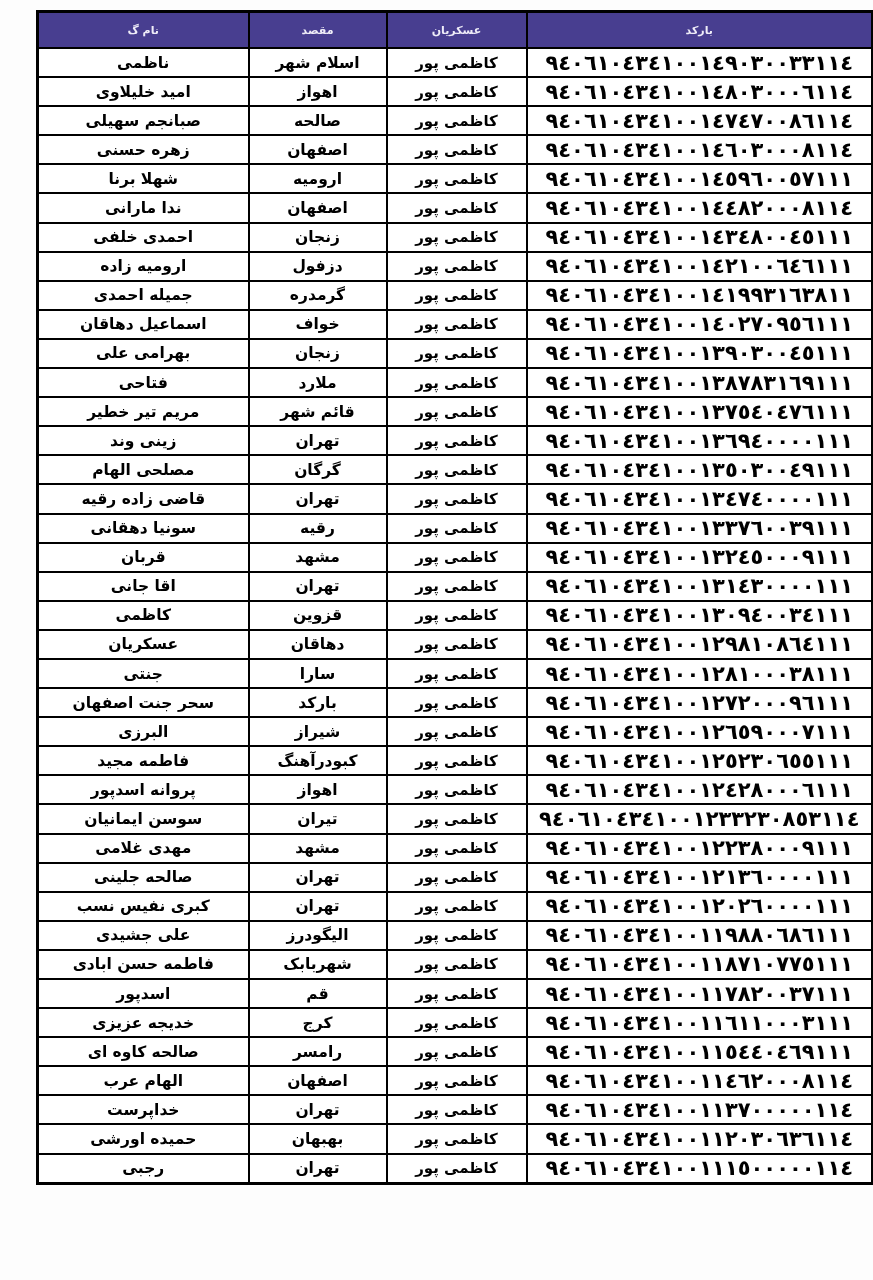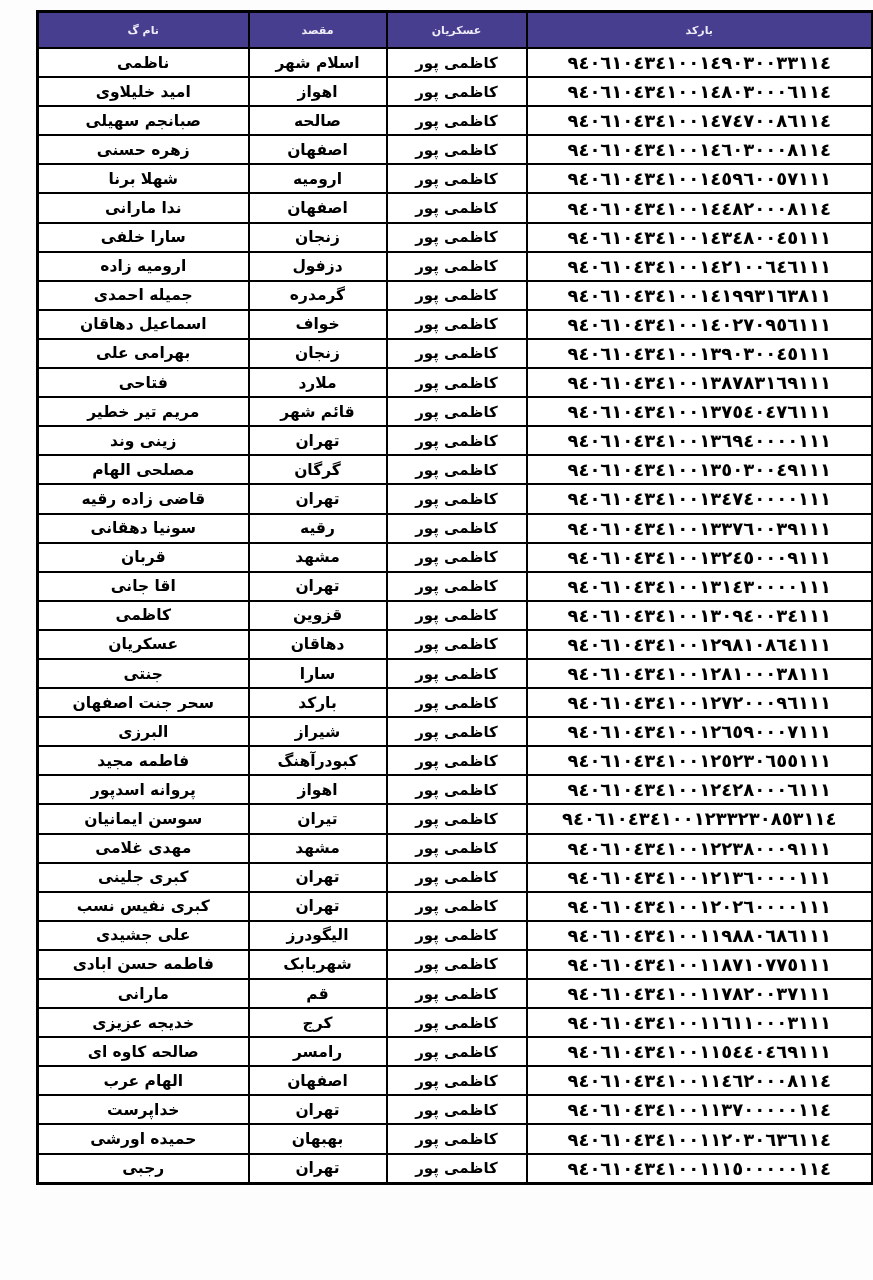--- a/index.html
+++ b/index.html
@@ -43,21 +43,21 @@
     font-size:11px;
   }
   td{
     height:27.1px;
     color:var(--row-text);
     font-size:15px;
     padding:0 4px;
     background:#ffffff;
   }
   td.cell-barcode{
-    font-size:18px;
+    font-size:21px;
     letter-spacing:0.5px;
   }
   td.cell-name,td.cell-destination{font-size:15.5px;}
 </style>
 </head>
 <body>
 
 <div class="sheet">
   <table class="parcel-table">
     <colgroup>
@@ -108,21 +108,21 @@
         <tr>
           <td class="cell cell-barcode">٩٤٠٦١٠٤٣٤١٠٠١٤٤٨٢٠٠٠٨١١٤</td>
           <td class="cell cell-sender">کاظمی پور</td>
           <td class="cell cell-destination">اصفهان</td>
           <td class="cell cell-name">ندا مارانی</td>
         </tr>
         <tr>
           <td class="cell cell-barcode">٩٤٠٦١٠٤٣٤١٠٠١٤٣٤٨٠٠٤٥١١١</td>
           <td class="cell cell-sender">کاظمی پور</td>
           <td class="cell cell-destination">زنجان</td>
-          <td class="cell cell-name">سارا خلفی</td>
+          <td class="cell cell-name">احمدی خلفی</td>
         </tr>
         <tr>
           <td class="cell cell-barcode">٩٤٠٦١٠٤٣٤١٠٠١٤٢١٠٠٦٤٦١١١</td>
           <td class="cell cell-sender">کاظمی پور</td>
           <td class="cell cell-destination">دزفول</td>
           <td class="cell cell-name">ارومیه زاده</td>
         </tr>
         <tr>
           <td class="cell cell-barcode">٩٤٠٦١٠٤٣٤١٠٠١٤١٩٩٣١٦٣٨١١</td>
           <td class="cell cell-sender">کاظمی پور</td>
@@ -240,21 +240,21 @@
         <tr>
           <td class="cell cell-barcode">٩٤٠٦١٠٤٣٤١٠٠١٢٢٣٨٠٠٠٩١١١</td>
           <td class="cell cell-sender">کاظمی پور</td>
           <td class="cell cell-destination">مشهد</td>
           <td class="cell cell-name">مهدی غلامی</td>
         </tr>
         <tr>
           <td class="cell cell-barcode">٩٤٠٦١٠٤٣٤١٠٠١٢١٣٦٠٠٠٠١١١</td>
           <td class="cell cell-sender">کاظمی پور</td>
           <td class="cell cell-destination">تهران</td>
-          <td class="cell cell-name">کبری جلینی</td>
+          <td class="cell cell-name">صالحه جلینی</td>
         </tr>
         <tr>
           <td class="cell cell-barcode">٩٤٠٦١٠٤٣٤١٠٠١٢٠٢٦٠٠٠٠١١١</td>
           <td class="cell cell-sender">کاظمی پور</td>
           <td class="cell cell-destination">تهران</td>
           <td class="cell cell-name">کبری نفیس نسب</td>
         </tr>
         <tr>
           <td class="cell cell-barcode">٩٤٠٦١٠٤٣٤١٠٠١١٩٨٨٠٦٨٦١١١</td>
           <td class="cell cell-sender">کاظمی پور</td>
@@ -264,21 +264,21 @@
         <tr>
           <td class="cell cell-barcode">٩٤٠٦١٠٤٣٤١٠٠١١٨٧١٠٧٧٥١١١</td>
           <td class="cell cell-sender">کاظمی پور</td>
           <td class="cell cell-destination">شهربابک</td>
           <td class="cell cell-name">فاطمه حسن ابادی</td>
         </tr>
         <tr>
           <td class="cell cell-barcode">٩٤٠٦١٠٤٣٤١٠٠١١٧٨٢٠٠٣٧١١١</td>
           <td class="cell cell-sender">کاظمی پور</td>
           <td class="cell cell-destination">قم</td>
-          <td class="cell cell-name">مارانی</td>
+          <td class="cell cell-name">اسدپور</td>
         </tr>
         <tr>
           <td class="cell cell-barcode">٩٤٠٦١٠٤٣٤١٠٠١١٦١١٠٠٠٣١١١</td>
           <td class="cell cell-sender">کاظمی پور</td>
           <td class="cell cell-destination">کرج</td>
           <td class="cell cell-name">خدیجه عزیزی</td>
         </tr>
         <tr>
           <td class="cell cell-barcode">٩٤٠٦١٠٤٣٤١٠٠١١٥٤٤٠٤٦٩١١١</td>
           <td class="cell cell-sender">کاظمی پور</td>

